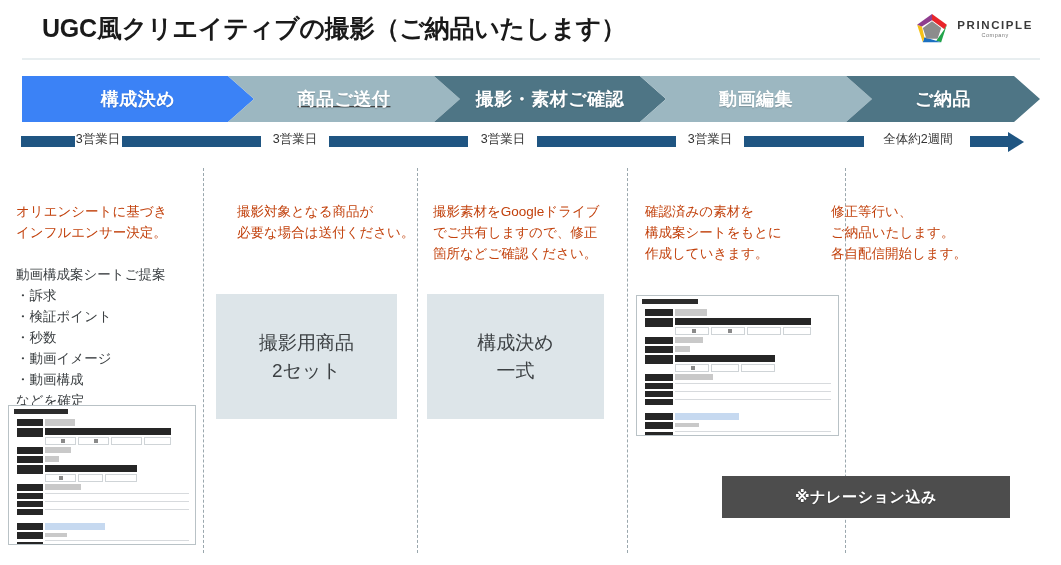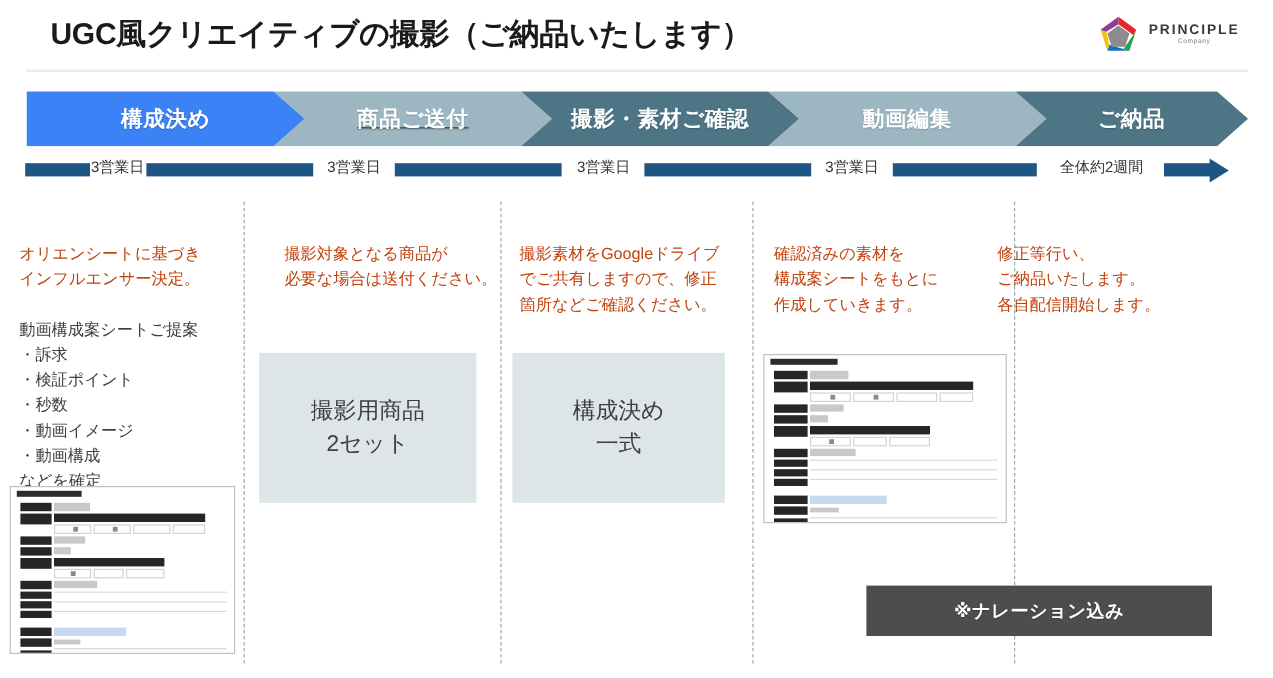--- a/index.html
+++ b/index.html
@@ -410,15 +410,15 @@
   </div>
 
   <div class="col" style="left:813px; width:216px;">
     <div class="col-text" style="left:18px; width:200px;">修正等行い、
 ご納品いたします。
 各自配信開始します。</div>
   </div>
 
 </div>
 
-<div class="note-banner" style="left:722px; top:488px; width:288px; height:42px;">
+<div class="note-banner" style="left:722px; top:476px; width:288px; height:42px;">
   <span>※ナレーション込み</span>
 </div>
 
 </body></html>

